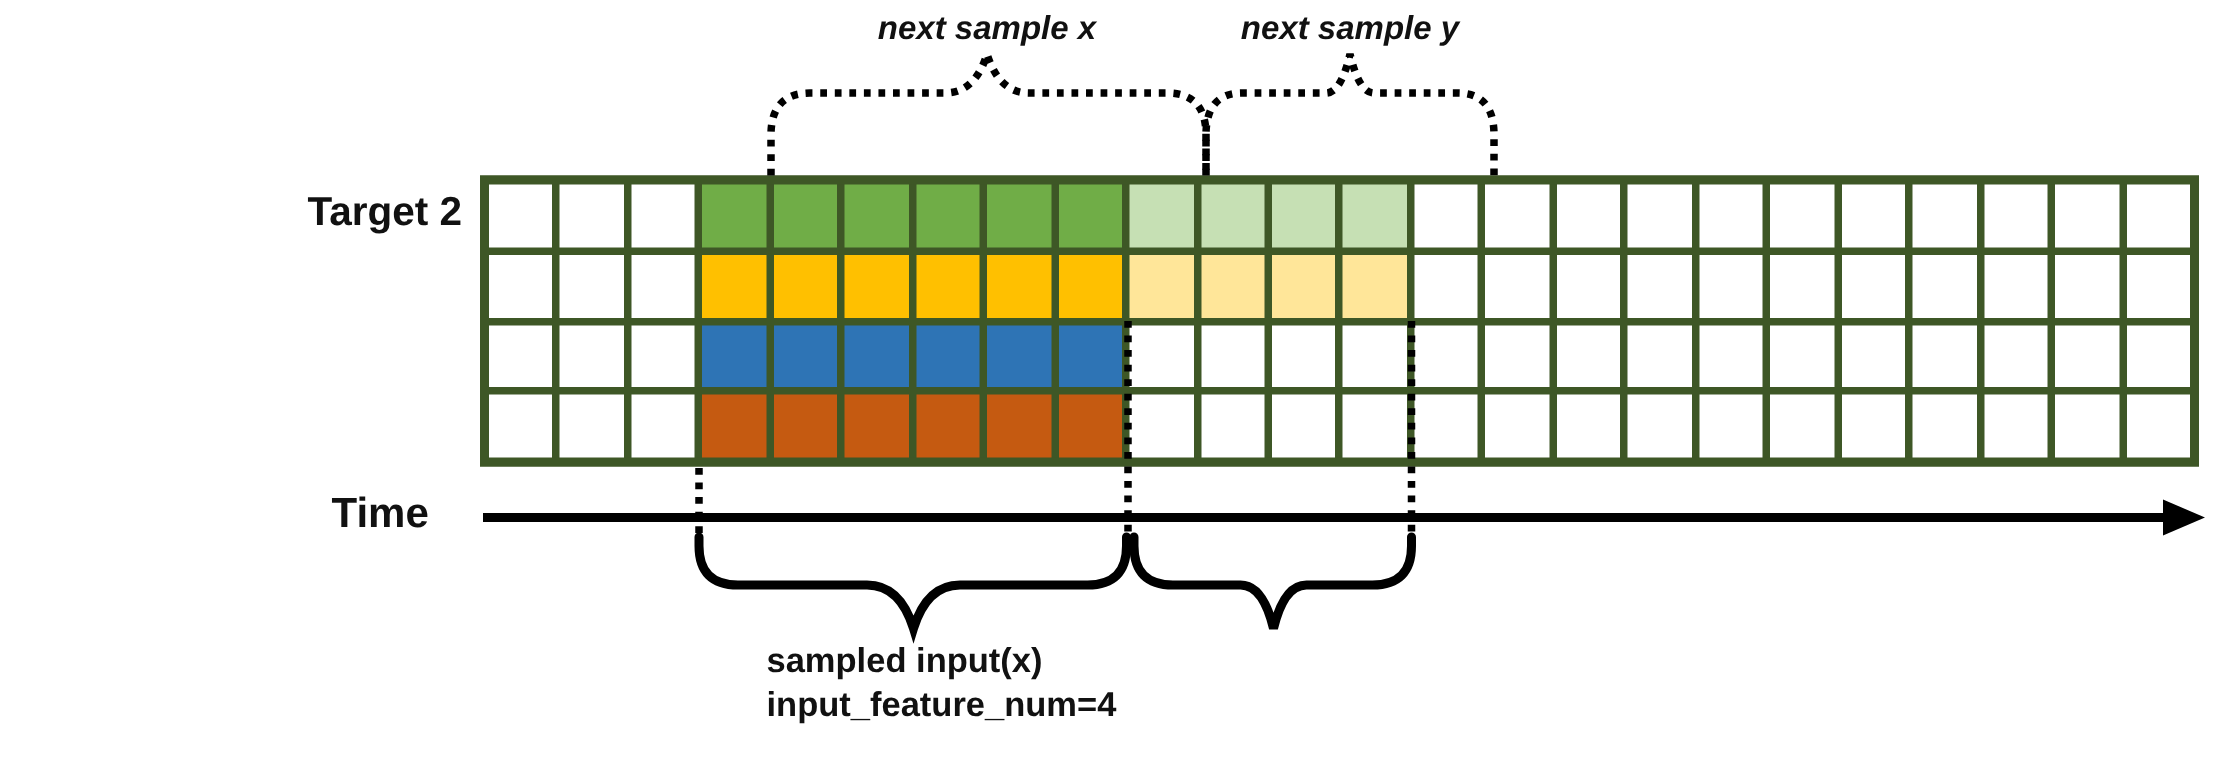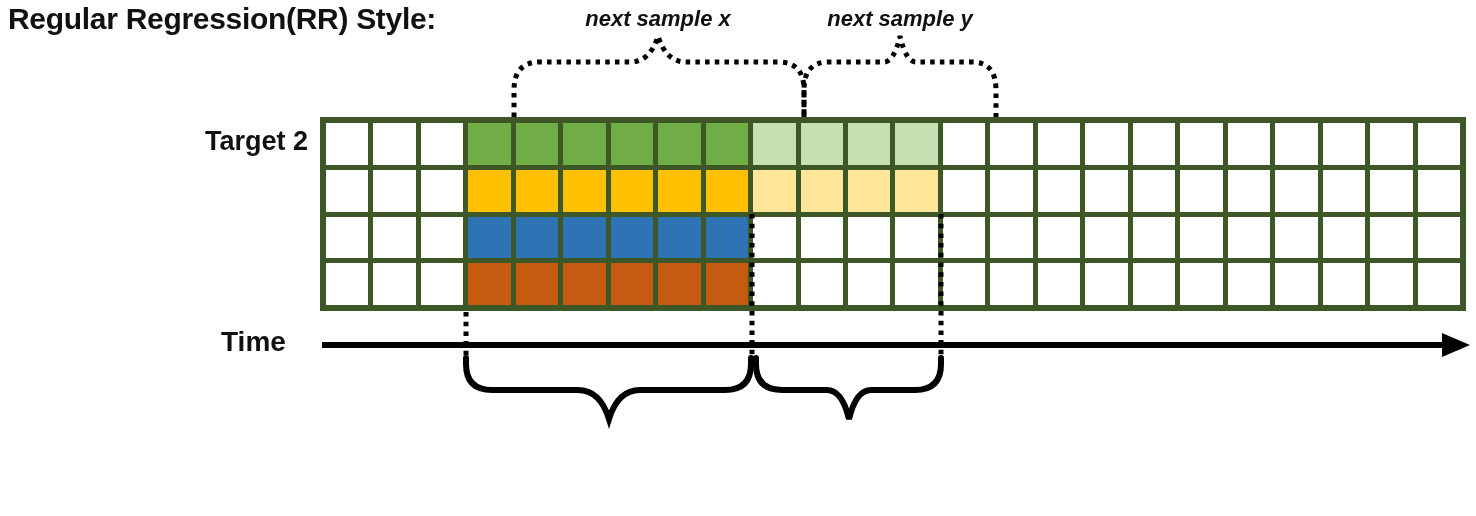--- a/index.html
+++ b/index.html
@@ -100,21 +100,20 @@
     left: 0;
     top: 0;
     pointer-events: none;
   }
 </style>
 </head>
 <body>
 
 <div id="stage">
 
-  <div class="title">Regular Regression(RR) Style:</div>
 
   <div class="next-label" id="next-y-label">next sample y</div>
   <div class="next-label" id="next-x-label">next sample x</div>
 
   <div class="row-labels" id="row-labels">
       <div class="row-label">Target 2</div>
     </div>
 
   <div class="sample-grid" id="sample-grid" style="background: rgb(62, 87, 38); border-color: rgb(62, 87, 38);">
       <div class="cell" style="background: rgb(255, 255, 255);"></div>
@@ -211,20 +210,22 @@
       <div class="cell" style="background: rgb(255, 255, 255);"></div>
       <div class="cell" style="background: rgb(255, 255, 255);"></div>
       <div class="cell" style="background: rgb(255, 255, 255);"></div>
       <div class="cell" style="background: rgb(255, 255, 255);"></div>
       <div class="cell" style="background: rgb(255, 255, 255);"></div>
     </div>
 
   <div class="time-label">Time</div>
 
   <div class="anno-block" id="input-anno">
+      <div>sampled input(x)</div>
+      <div>input_feature_num=4</div>
     </div>
 
   <svg class="overlay" width="1476" height="516" viewBox="0 0 1476 516">
 
     <path d="M 514 117 L 514 90 Q 514 62 540 62 L 630 62 Q 650 62 658 36 Q 666 62 686 62 L 778 62 Q 804 62 804 90 L 804 117" fill="none" stroke="#000000" stroke-width="5" stroke-dasharray="4.5 5.2"></path>
 
     <path d="M 804 117 L 804 90 Q 804 62 828 62 L 884 62 Q 894 62 900 36 Q 906 62 916 62 L 972 62 Q 996 62 996 90 L 996 117" fill="none" stroke="#000000" stroke-width="5" stroke-dasharray="4.5 5.2"></path>
 
     <path d="M 466 312 L 466 364" fill="none" stroke="#000000" stroke-width="5" stroke-dasharray="4.5 5.2"></path>
     <path d="M 752 214 L 752 364" fill="none" stroke="#000000" stroke-width="5" stroke-dasharray="4.5 5.2"></path>

